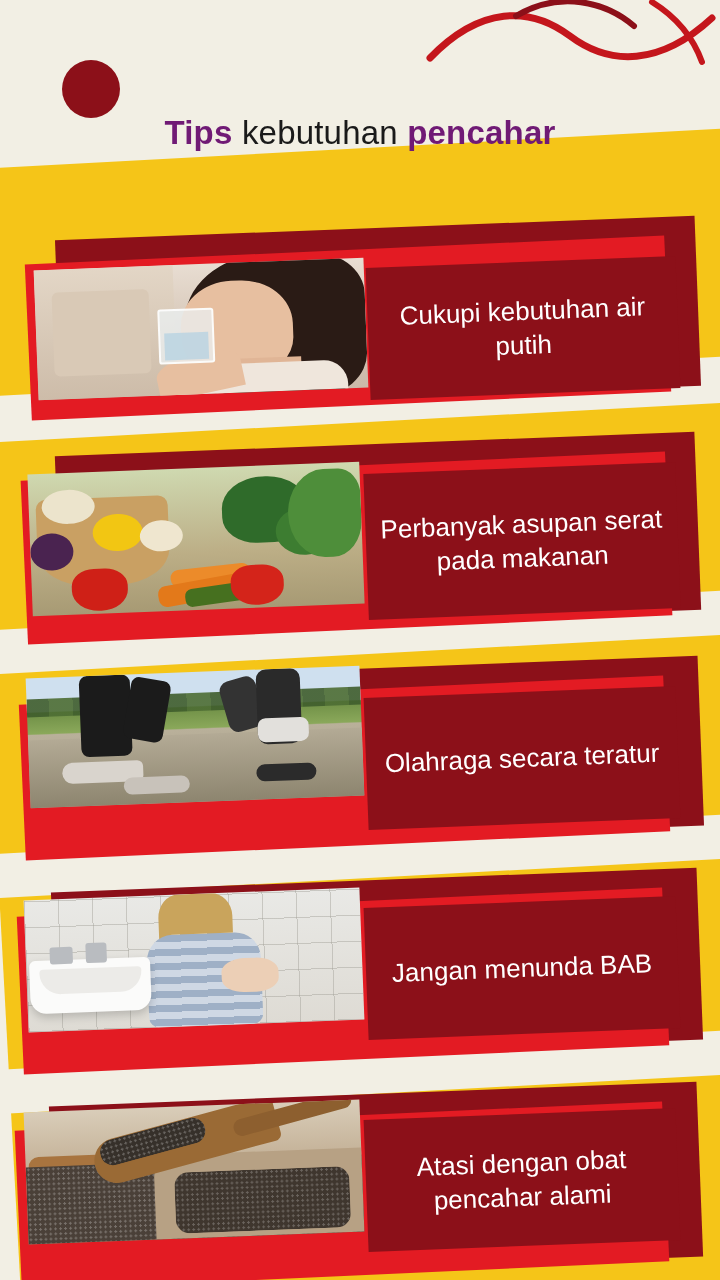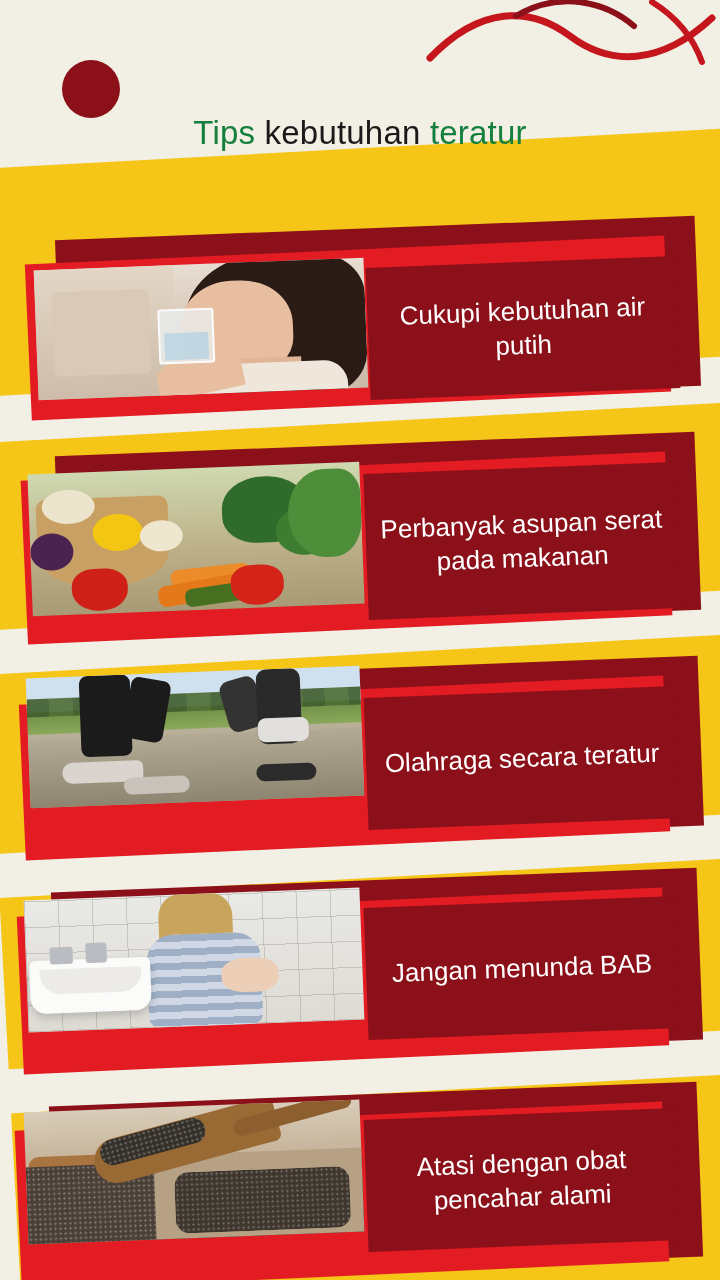--- a/index.html
+++ b/index.html
@@ -33,21 +33,21 @@
     top: 112px; left: 0; width: 720px;
     text-align: center;
     z-index: 6;
   }
   .title {
     font-size: 33px;
     line-height: 42px;
     color: #1a1a1a;
     letter-spacing: .2px;
   }
-  .title .hl { color: #15803d; font-weight: normal; }
+  .title .hl { color: #701a75; font-weight: bold; }
   .title .mid { font-weight: normal; }
 
   
   .yellow-band {
     position: absolute;
     left: -40px;
     top: 170px;
     width: 800px;
     height: 1150px;
     background: #f5c518;
@@ -183,21 +183,21 @@
   <svg class="squiggle" viewBox="0 0 300 90" preserveAspectRatio="none">
     <path d="M10,58 C60,6 110,6 150,36 C190,66 240,66 292,18" stroke="#c4161c" stroke-width="7" fill="none" stroke-linecap="round"></path>
     <path d="M96,16 C140,-10 186,2 214,26" stroke="#8c1019" stroke-width="6" fill="none" stroke-linecap="round"></path>
     <path d="M232,2 C258,18 274,40 282,62" stroke="#c4161c" stroke-width="6" fill="none" stroke-linecap="round"></path>
   </svg>
 
   <div class="dot"></div>
 
   <div class="title-wrap">
     <div class="title">
-      <span class="hl">Tips</span><span class="mid"> kebutuhan </span><span class="hl">teratur</span>
+      <span class="hl">Tips</span><span class="mid"> kebutuhan </span><span class="hl">pencahar</span>
     </div>
   </div>
 
   <div class="yellow-band"></div>
 
   <div class="cream-notch" style="left:-40px; top:398px; width:800px; height:46px; transform:rotate(-3.1deg); transform-origin:left top;"></div>
   <div class="cream-notch" style="left:-40px; top:632px; width:800px; height:44px; transform:rotate(-3.1deg); transform-origin:left top;"></div>
   <div class="cream-notch" style="left:-40px; top:856px; width:800px; height:44px; transform:rotate(-3.1deg); transform-origin:left top;"></div>
   <div class="cream-notch" style="left:-40px; top:1072px; width:800px; height:44px; transform:rotate(-3.1deg); transform-origin:left top;"></div>
 

